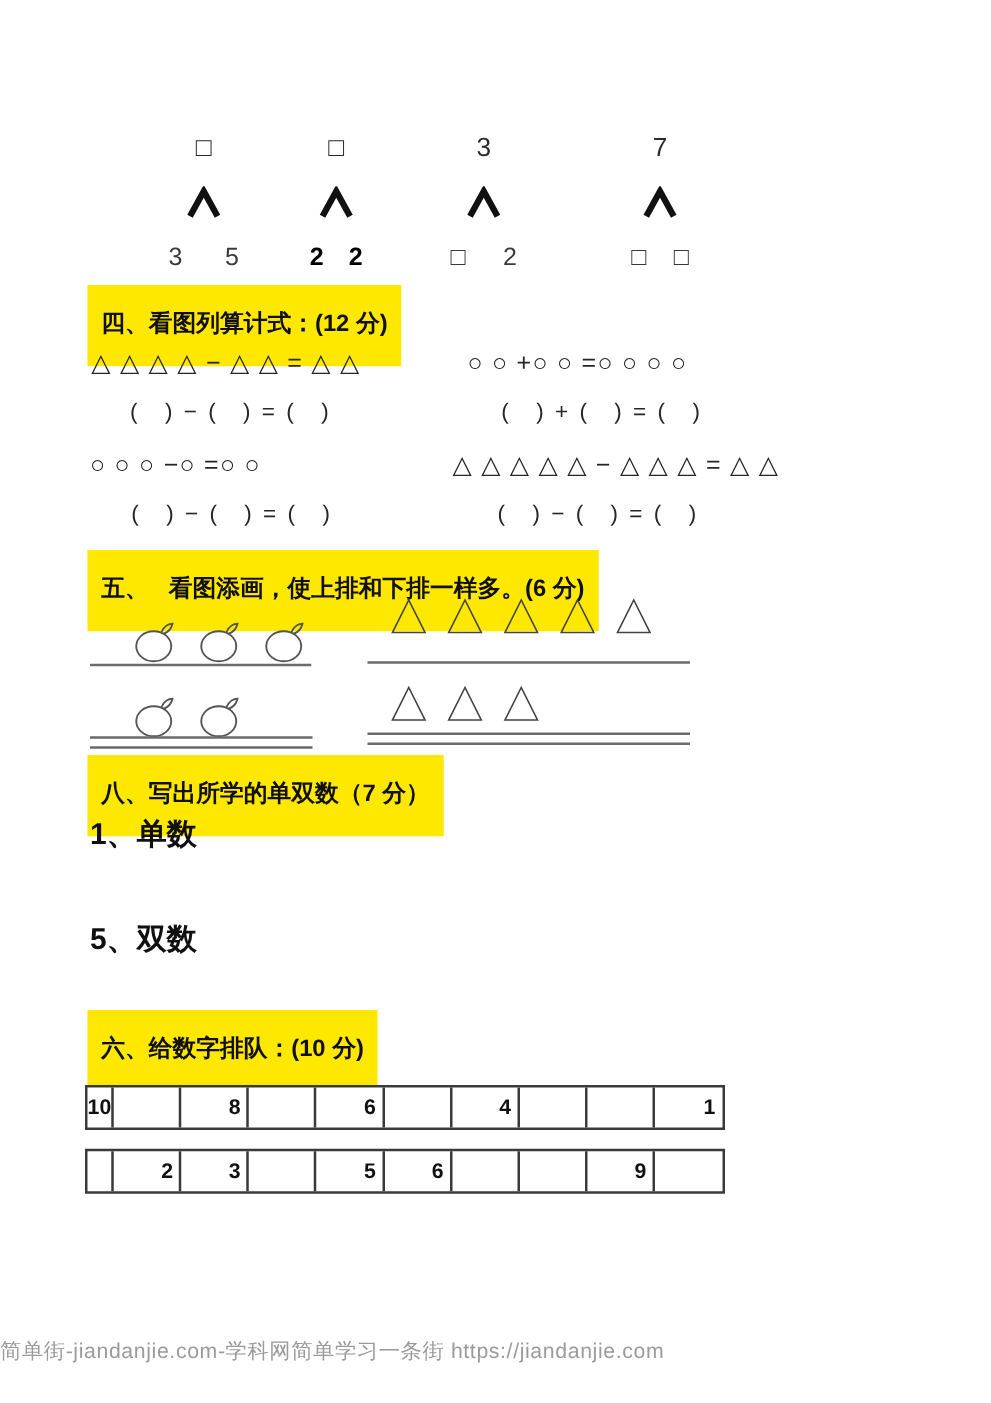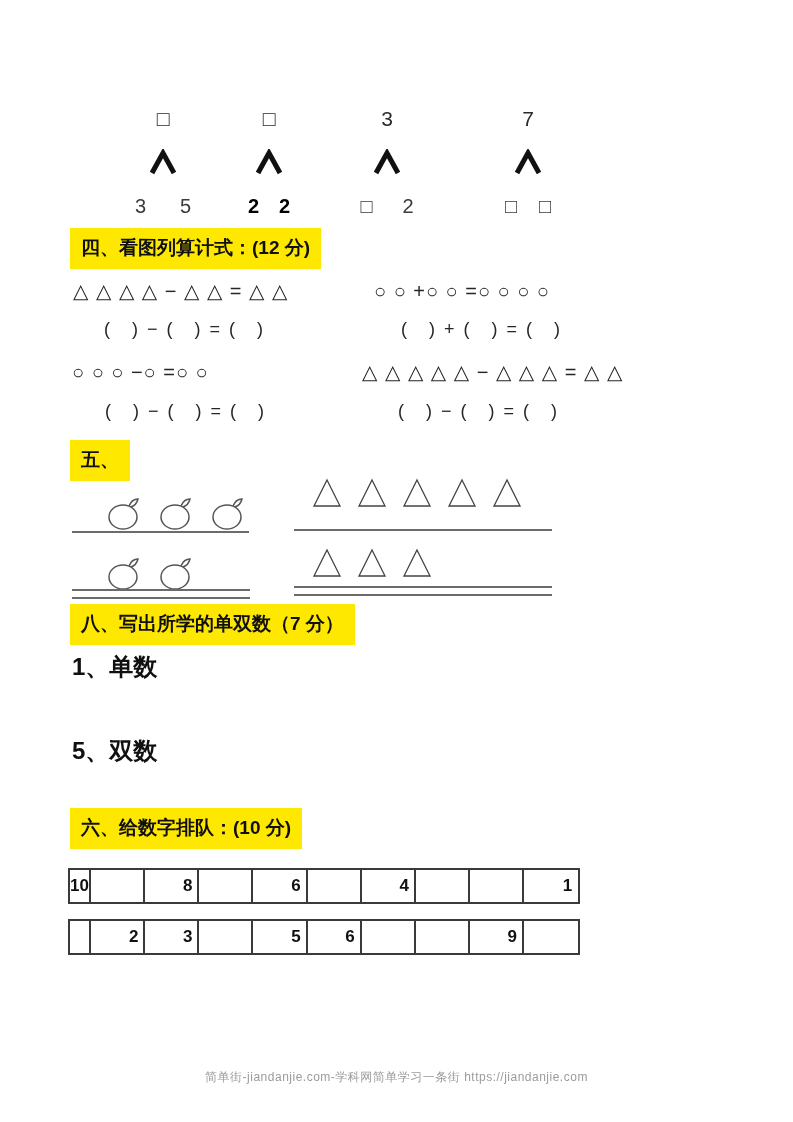--- a/index.html
+++ b/index.html
@@ -10,42 +10,42 @@
   
   .bond{position:absolute;top:108px;width:100px;height:108px;display:flex;flex-direction:column;
         align-items:center;justify-content:space-between;}
   .bond-top{font-size:21px;line-height:1;color:#2a2a2a;}
   .bond-caret{line-height:0;}
   .bond-bottom{display:flex;align-items:center;font-size:20px;color:#3a3a3a;line-height:1;}
   .bond-bottom.bold{font-weight:bold;color:#000;}
   .g34{gap:34px;} .g20{gap:20px;} .g30{gap:30px;} .g22{gap:22px;}
   
   .heading{position:absolute;font-weight:bold;font-size:19px;color:#101010;
-           padding:9px 11px;line-height:1.2;white-space:nowrap;}
+           padding:21px 11px;line-height:1.2;white-space:nowrap;}
   .hl{background:var(--hl,#ffe800);}
   .subitem{position:absolute;font-weight:bold;font-size:24px;color:#101010;white-space:nowrap;}
   
   .eq{position:absolute;white-space:pre;line-height:1;color:#262626;}
   .eq.shapes{font-size:20px;letter-spacing:1px;}
   .eq.parens{font-size:18px;letter-spacing:2px;}
   
   .shape-row{position:absolute;display:flex;align-items:flex-end;}
   .shape-row .shape{line-height:0;}
   .arow{gap:14px;} .trow{gap:15px;}
   .uline{position:absolute;height:2px;background:#6b6b6b;}
   .dline{position:absolute;height:6px;border-top:2px solid #6b6b6b;border-bottom:2px solid #6b6b6b;}
   
   .numtable{position:absolute;left:68px;width:508px;height:32px;display:grid;
             grid-template-columns:repeat(10,1fr);border:2px solid #3a3a3a;background:#fff;gap:33px;}
   .numtable .cell{border-right:2px solid #3a3a3a;display:flex;align-items:center;justify-content:center;
                   font-weight:bold;font-size:17px;color:#111;}
   .numtable .cell:last-child{border-right:none;}
   
-  .footer{position:absolute;top:1069px;left:0;width:100%;text-align:center;
-          color:#9b9b9b;font-size:12px;letter-spacing:.5px;}
+  .footer{position:absolute;top:1069px;left:0;width:100%;text-align:left;
+          color:#9b9b9b;font-size:17px;letter-spacing:.5px;}
 </style>
 </head>
 <body>
 
 <div class="page">
 
   <div class="bond" style="left:113px">
     <span class="bond-top">□</span>
     <span class="bond-caret">
       <svg width="30" height="27" viewBox="0 0 30 27">
@@ -102,20 +102,21 @@
   <span class="eq shapes" style="left:73px;top:281px">△ △ △ △ − △ △ = △ △</span>
   <span class="eq shapes" style="left:374px;top:281px">○ ○ +○ ○ =○ ○ ○ ○</span>
   <span class="eq parens" style="left:104px;top:320px">(　) − (　) = (　)</span>
   <span class="eq parens" style="left:401px;top:320px">(　) + (　) = (　)</span>
   <span class="eq shapes" style="left:72px;top:362px">○ ○ ○ −○ =○ ○</span>
   <span class="eq shapes" style="left:362px;top:362px">△ △ △ △ △ − △ △ △ = △ △</span>
   <span class="eq parens" style="left:105px;top:402px">(　) − (　) = (　)</span>
   <span class="eq parens" style="left:398px;top:402px">(　) − (　) = (　)</span>
 
   <div class="heading hl" style="left:70px;top:440px">五、</div>
+  <div class="heading hl" style="left:124px;top:440px">看图添画，使上排和下排一样多。(6 分)</div>
 
   <div class="shape-row arow" style="left:106px;top:496px">
     <span class="shape">
       <svg width="38" height="35" viewBox="0 0 38 35">
         <ellipse cx="17" cy="21" rx="14" ry="12" fill="none" stroke="#555" stroke-width="1.5"></ellipse>
         <path d="M23 10 C 25 5, 29 3, 32 3 C 31 7, 28 10, 25 11" fill="none" stroke="#555" stroke-width="1.5"></path>
       </svg>
     </span>
   <span class="shape">
       <svg width="38" height="35" viewBox="0 0 38 35">

